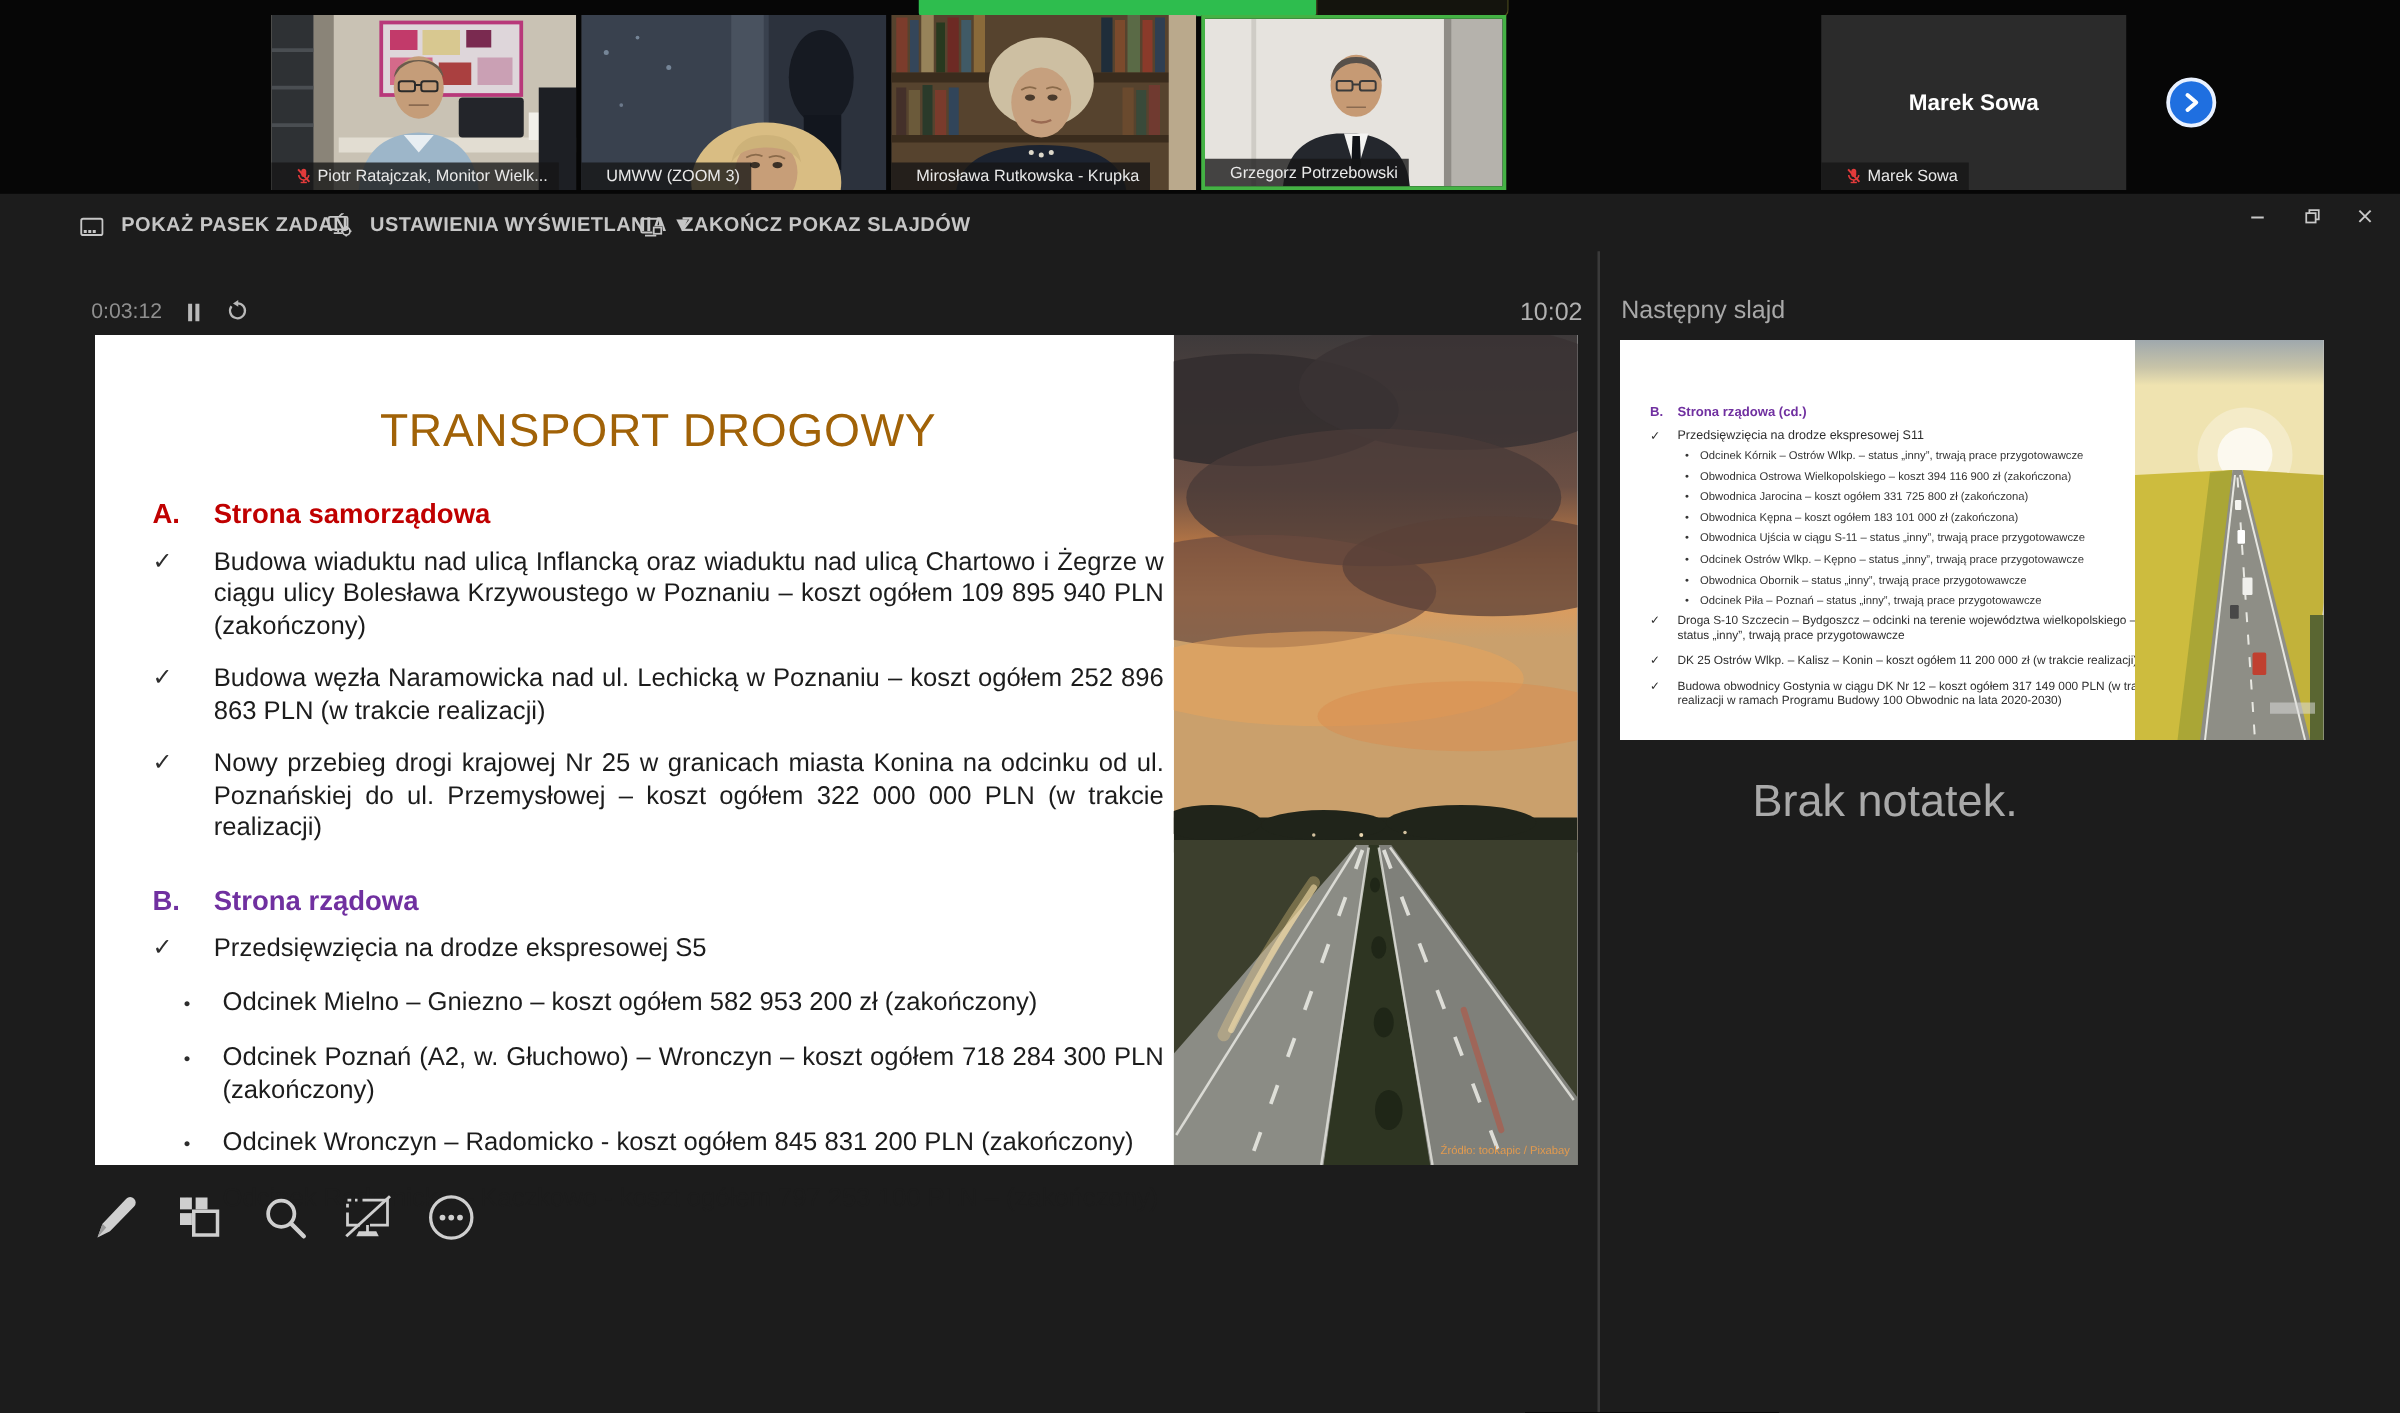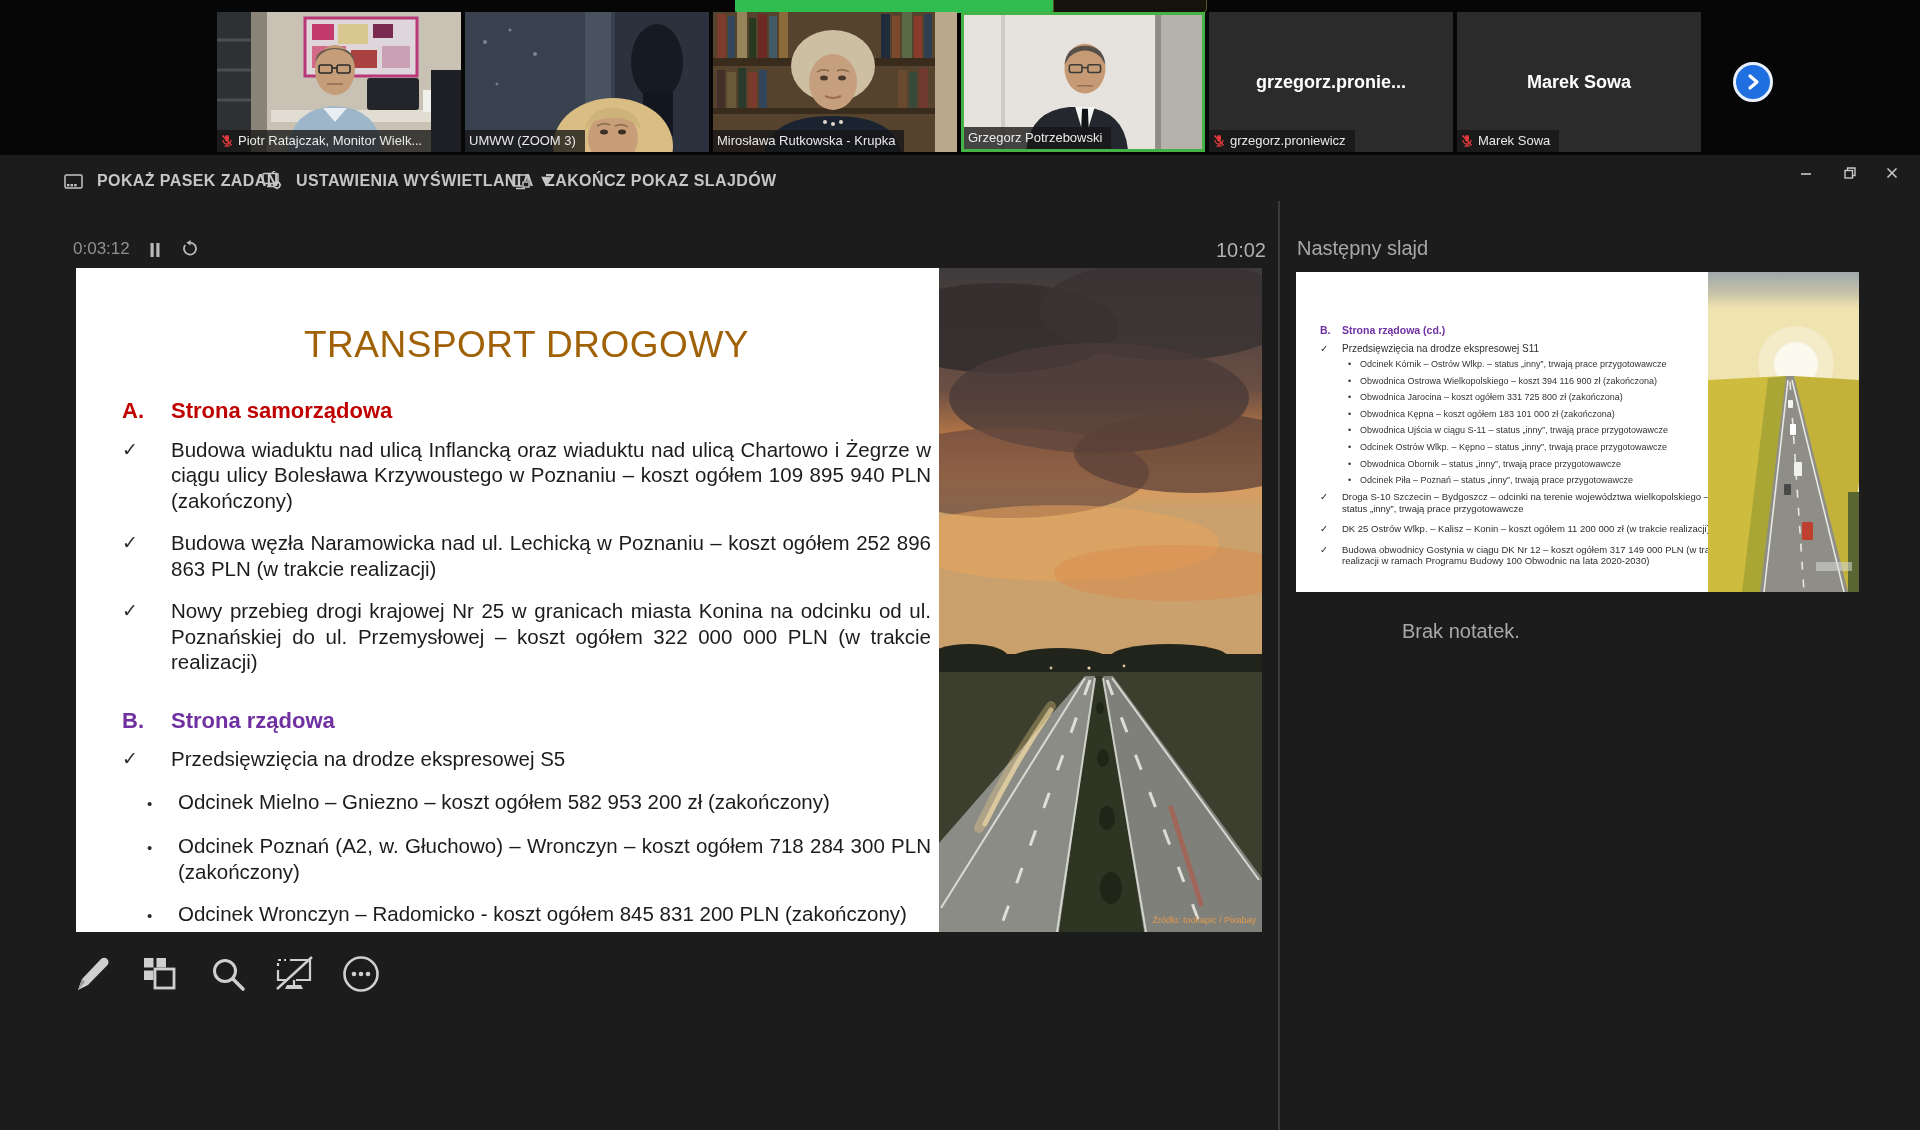--- a/index.html
+++ b/index.html
@@ -14,21 +14,21 @@
               border-radius:0 0 6px 0;box-sizing:border-box;}
   
   .video-strip{position:absolute;left:0;top:0;width:1920px;height:155px;background:#060606;}
   .tile{position:absolute;top:12px;width:244px;height:140px;background:#222;
         overflow:hidden;box-sizing:border-box;}
   .tile svg{display:block;width:100%;height:100%;}
   .tile.active{border:3px solid #44b244;}
   .tile-dark{background:#2b2b2b;}
   .vlabel{position:absolute;left:0;bottom:0;display:flex;align-items:center;gap:5px;
           background:rgba(22,22,22,.78);color:#e9e9e9;font-size:13px;
-          padding:3px 9px 4px 4px;white-space:nowrap;}
+          padding:3px 9px 4px 20px;white-space:nowrap;}
   .center-name{position:absolute;left:0;top:0;width:100%;height:100%;
                display:flex;align-items:center;justify-content:center;
                color:#fff;font-size:18px;font-weight:bold;}
   .next-btn{position:absolute;left:1733px;top:62px;width:40px;height:40px;border-radius:50%;
             background:#1f6fe0;border:3px solid #e9f1ff;box-sizing:border-box;
             display:flex;align-items:center;justify-content:center;}
   
   .presenter{position:absolute;left:0;top:155px;width:1920px;height:975px;background:#1c1c1c;}
   .ptool{position:absolute;top:13px;height:26px;display:flex;align-items:center;gap:14px;
          color:#c6c6c6;font-size:16px;font-weight:bold;letter-spacing:.4px;cursor:default;}
@@ -64,21 +64,21 @@
   .t-sec{position:absolute;left:24px;top:52px;display:grid;grid-template-columns:22px 1fr;
          color:#7030a0;font-size:10.5px;font-weight:bold;}
   .t-chk1{position:absolute;left:24px;top:71px;display:grid;grid-template-columns:22px 1fr;
           color:#2e2e2e;font-size:10px;}
   .t-subs{position:absolute;left:52px;top:87px;width:392px;color:#333;font-size:9px;}
   .t-subs .row{height:16.6px;display:grid;grid-template-columns:12px 1fr;white-space:nowrap;}
   .t-checks{position:absolute;left:24px;top:219px;width:414px;color:#2e2e2e;
             font-size:9.5px;line-height:11.5px;}
   .t-checks .item{display:grid;grid-template-columns:22px 1fr;margin-bottom:9px;}
   .t-photo{position:absolute;left:412px;top:0;width:151px;height:320px;}
-  .notes{position:absolute;left:1402px;top:465px;color:#a9a9a9;font-size:20px;}
+  .notes{position:absolute;left:1402px;top:465px;color:#a9a9a9;font-size:36px;}
   
   .btool{position:absolute;top:797px;width:46px;height:44px;display:flex;
          align-items:center;justify-content:center;}
   .mk,.tx{min-width:0;}
 </style>
 </head>
 <body>
 
 <div class="screen">
 
@@ -210,33 +210,20 @@
         <rect x="108" y="52" width="13" height="8" rx="2" fill="none" stroke="#3a3a3a" stroke-width="1.6"></rect>
         <rect x="127" y="52" width="13" height="8" rx="2" fill="none" stroke="#3a3a3a" stroke-width="1.6"></rect>
         <line x1="121" y1="55" x2="127" y2="55" stroke="#3a3a3a" stroke-width="1.6"></line>
         <line x1="116" y1="74" x2="132" y2="74" stroke="#8a6a50" stroke-width="1.4"></line>
       </svg>
       <div class="vlabel">
         <span>Grzegorz Potrzebowski</span>
       </div>
     </div>
 
-    <div class="tile tile-dark" style="left:1209px">
-      <div class="center-name">grzegorz.pronie...</div>
-      <div class="vlabel">
-        <svg width="12" height="13" viewBox="0 0 12 13">
-          <rect x="4" y="1" width="4" height="6.5" rx="2" fill="#e23b3b"></rect>
-          <path d="M2,6 a4,4 0 0 0 8,0" fill="none" stroke="#e23b3b" stroke-width="1.3"></path>
-          <line x1="6" y1="10" x2="6" y2="12" stroke="#e23b3b" stroke-width="1.3"></line>
-          <line x1="3.5" y1="12" x2="8.5" y2="12" stroke="#e23b3b" stroke-width="1.3"></line>
-          <line x1="1.5" y1="1.5" x2="10.5" y2="11.5" stroke="#e23b3b" stroke-width="1.6"></line>
-        </svg>
-        <span>grzegorz.proniewicz</span>
-      </div>
-    </div>
 
     <div class="tile tile-dark" style="left:1457px">
       <div class="center-name">Marek Sowa</div>
       <div class="vlabel">
         <svg width="12" height="13" viewBox="0 0 12 13">
           <rect x="4" y="1" width="4" height="6.5" rx="2" fill="#e23b3b"></rect>
           <path d="M2,6 a4,4 0 0 0 8,0" fill="none" stroke="#e23b3b" stroke-width="1.3"></path>
           <line x1="6" y1="10" x2="6" y2="12" stroke="#e23b3b" stroke-width="1.3"></line>
           <line x1="3.5" y1="12" x2="8.5" y2="12" stroke="#e23b3b" stroke-width="1.3"></line>
           <line x1="1.5" y1="1.5" x2="10.5" y2="11.5" stroke="#e23b3b" stroke-width="1.6"></line>

